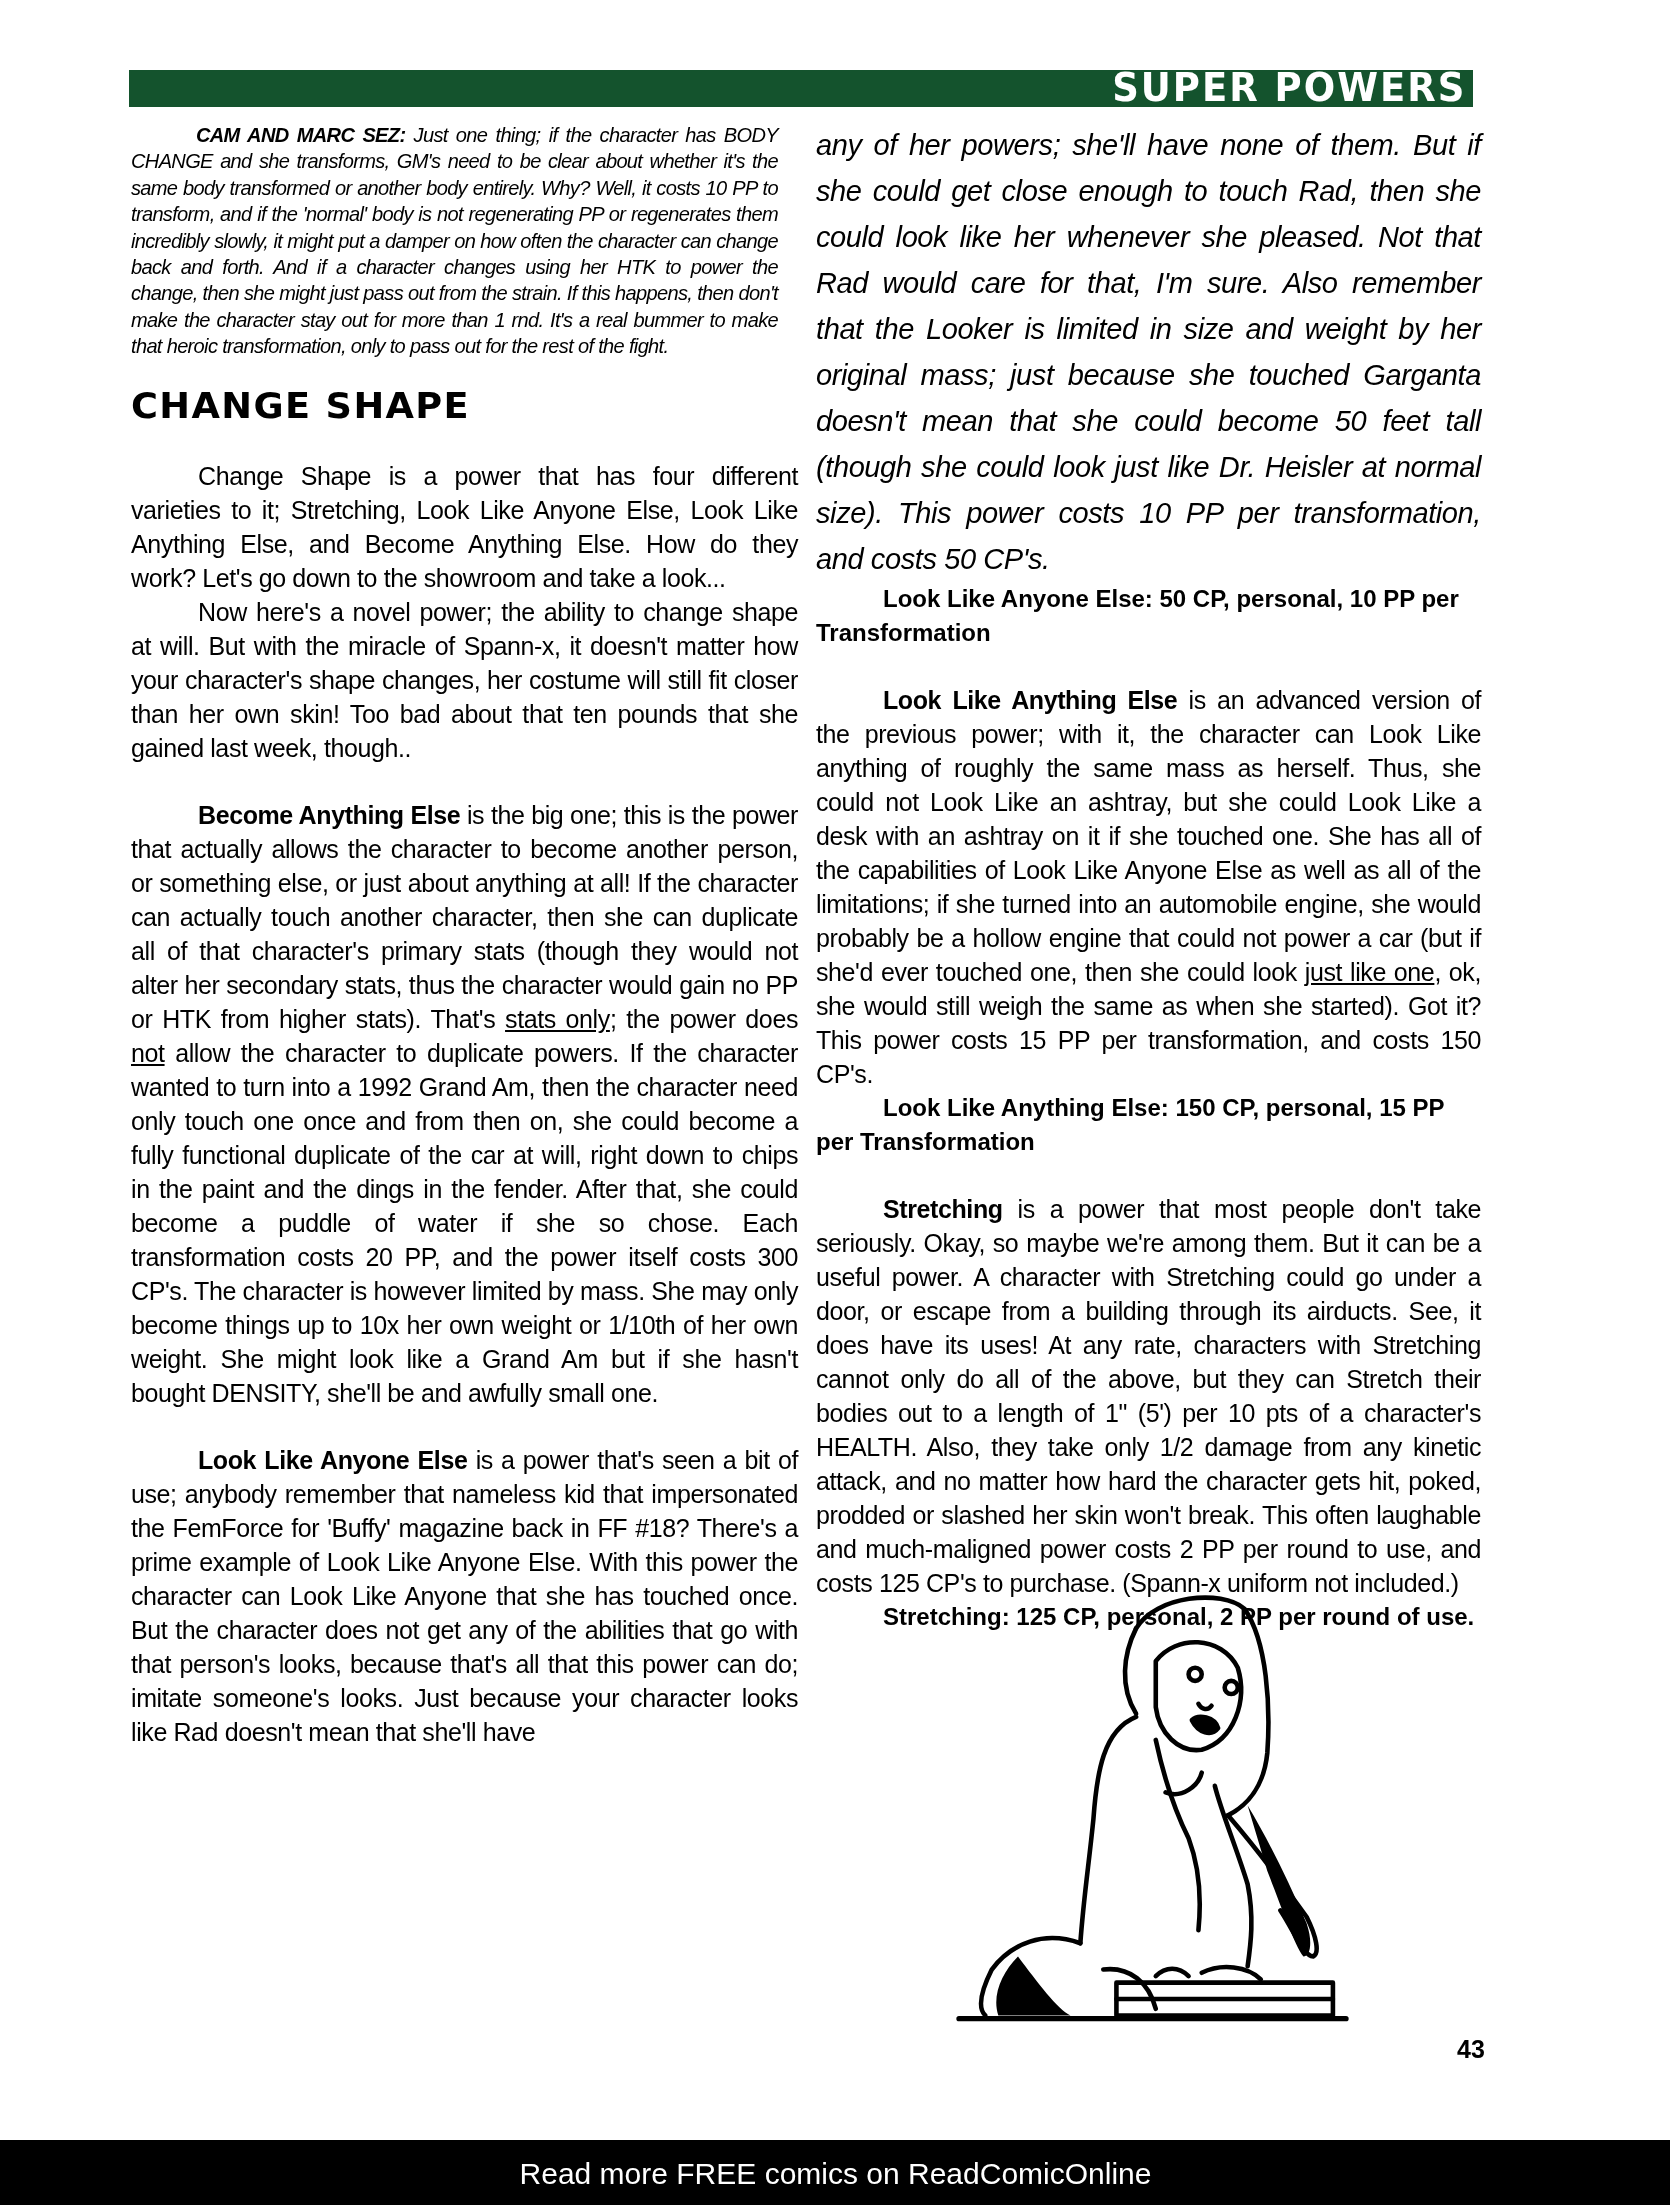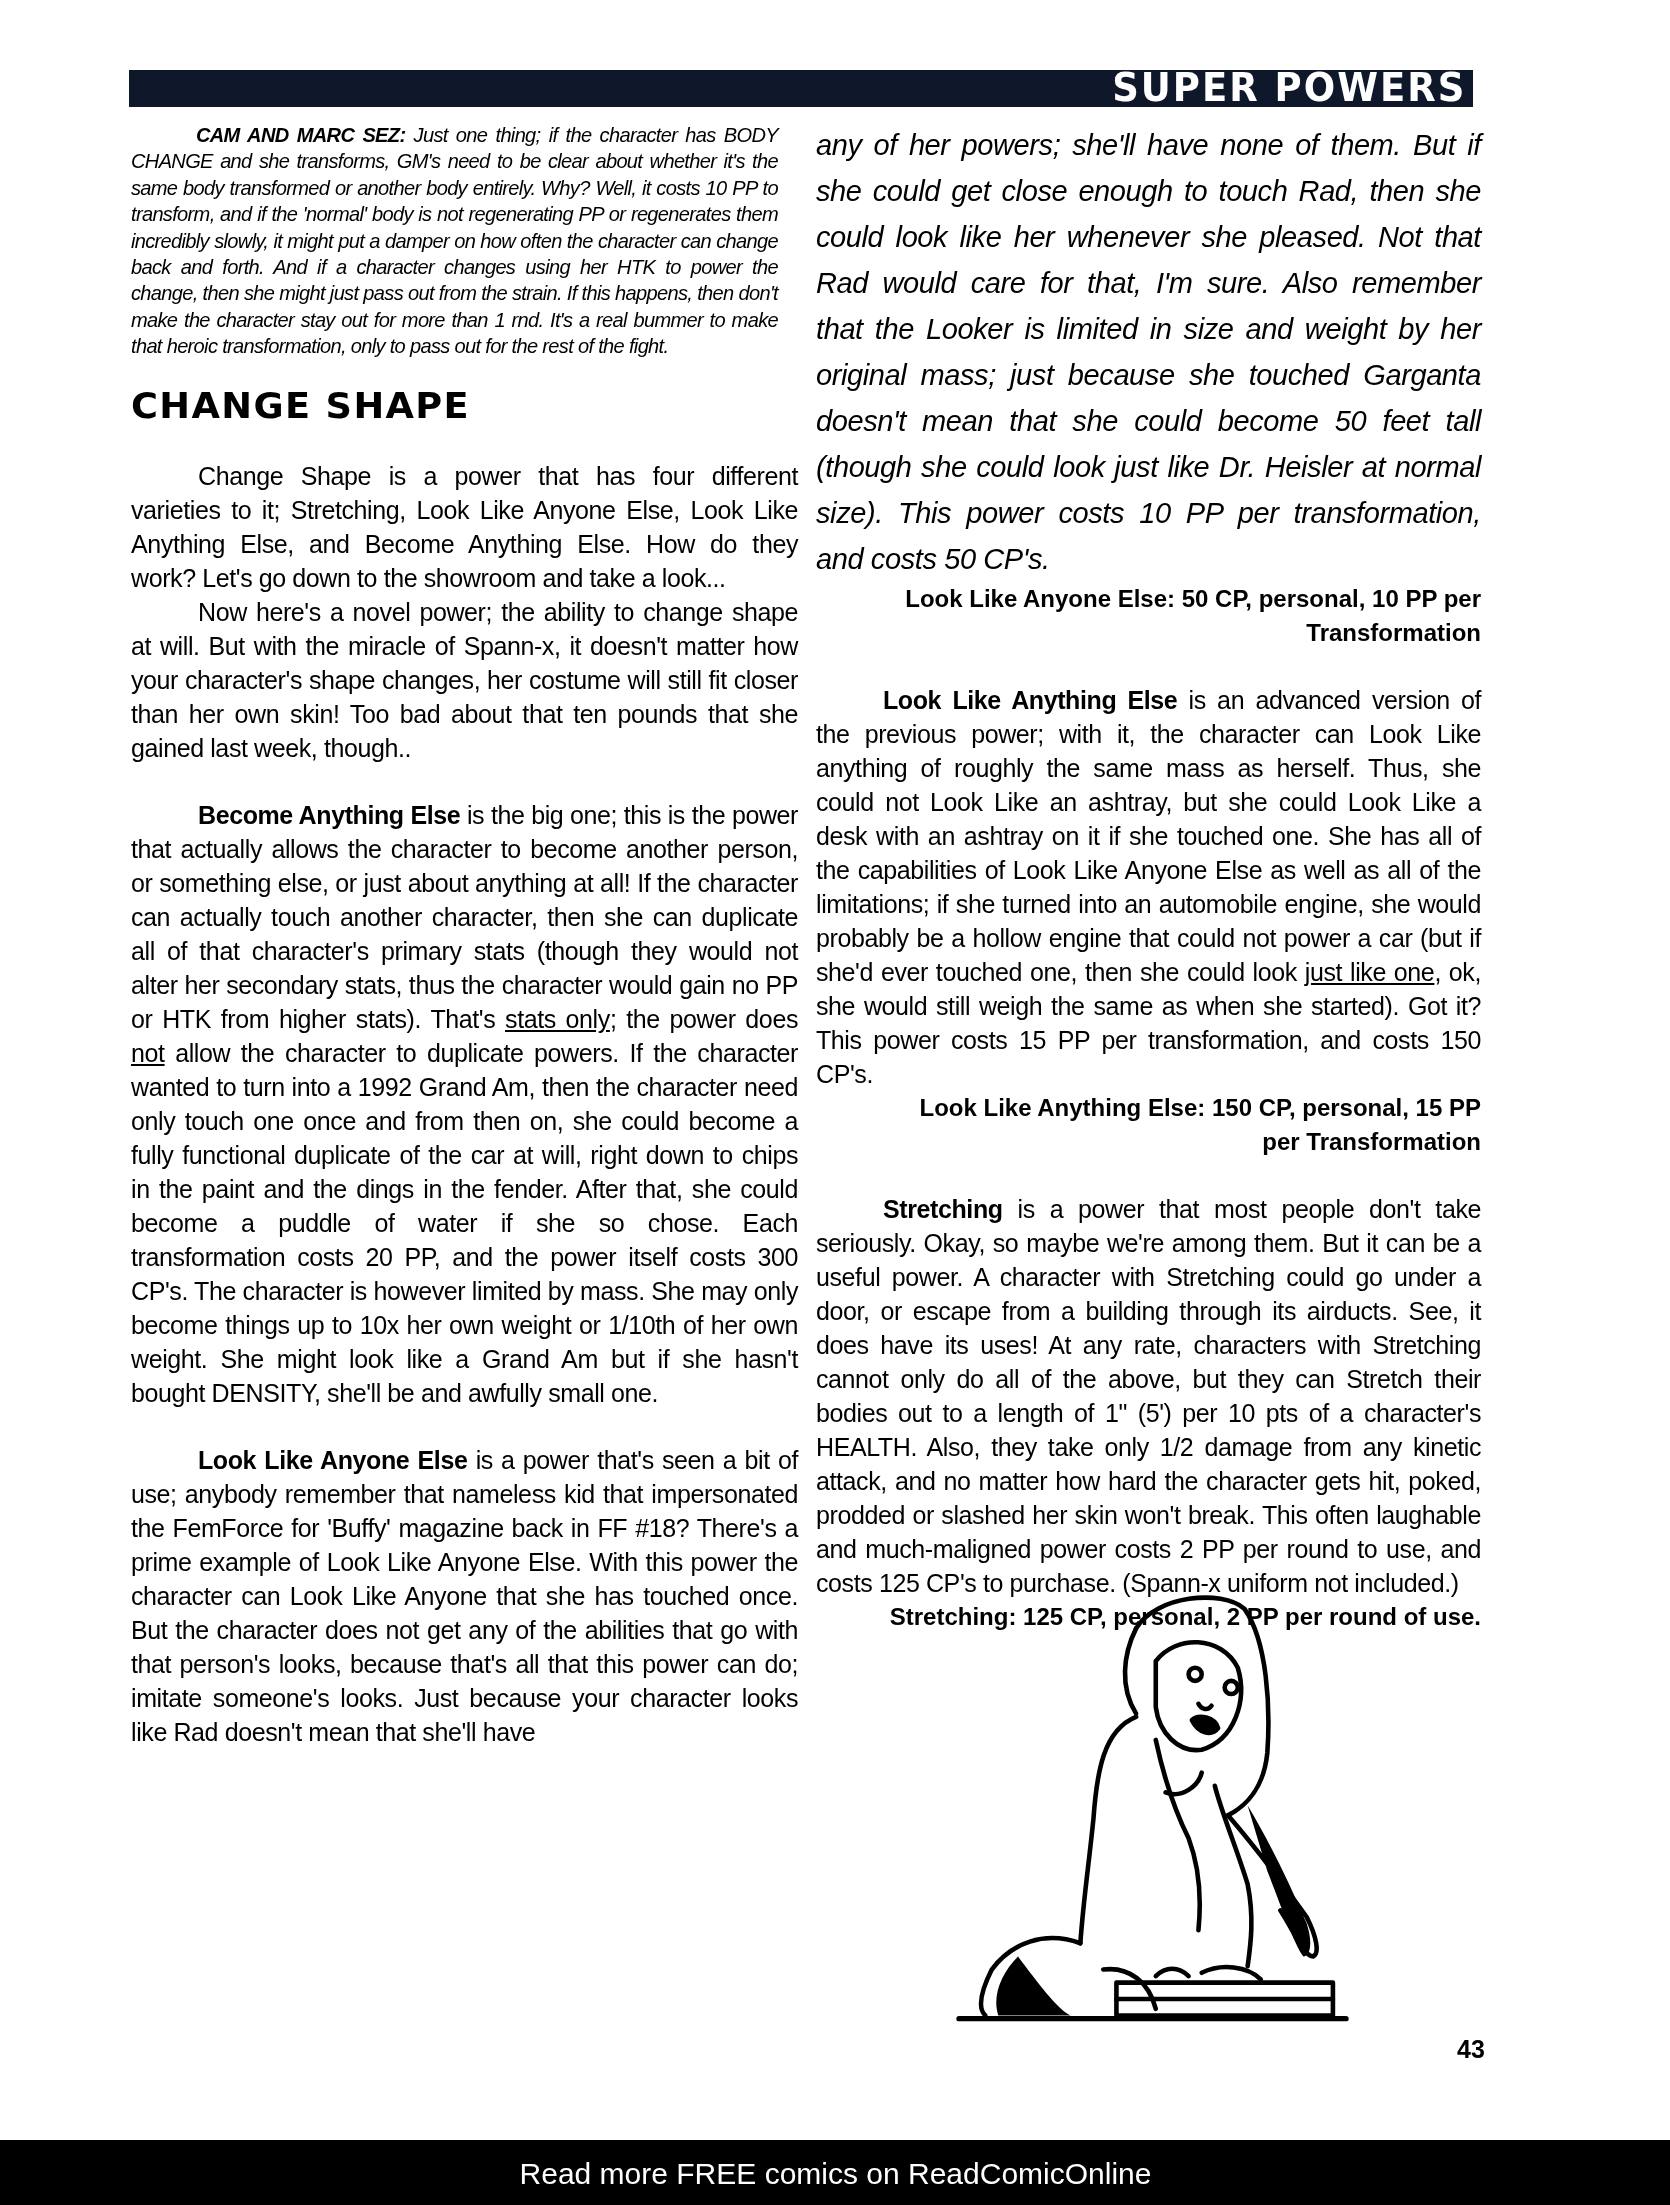--- a/index.html
+++ b/index.html
@@ -1,20 +1,20 @@
 <!DOCTYPE html>
 <html style="font-size:10.5px"><head>
   <meta charset="utf-8">
   <style>
     html, body { margin: 0; padding: 0; background: #ffffff; }
     body { width: 1671px; height: 2205px; position: relative; overflow: hidden;
            font-family: "Liberation Sans", "DejaVu Sans", sans-serif; color: #000; }
 
     .header-bar { position: absolute; left: 129px; top: 70px; width: 1344px; height: 37px;
-                  background: #0f172a; }
+                  background: #14532d; }
     .header-title { position: absolute; right: 6.6px; top: -3.9px; color: #fff;
                     font-family: "DejaVu Sans", sans-serif; font-weight: bold;
                     font-size: 37px; letter-spacing: 2px; line-height: 43px;
                     transform: scaleY(1.05); }
 
     .column { position: absolute; top: 122px; text-align: justify; }
     .col-left { left: 131px; width: 667px; }
     .col-right { left: 816px; width: 665px; }
 
     .sidebar-note { font-style: italic; font-size: 20.7px; line-height: 26.4px;
@@ -22,21 +22,21 @@
     .sidebar-note .lead { font-weight: bold; }
 
     .section-heading { font-family: "DejaVu Sans", sans-serif; font-weight: bold;
                        font-size: 35px; letter-spacing: 1.3px; margin: 27.6px 0 1.3px 0; line-height: 39px;
                        transform: scaleX(1.05); transform-origin: left; }
 
     p { margin: 0; }
     .body-p { font-size: 25px; line-height: 34px; letter-spacing: -0.4px; text-indent: 67px; }
     .body-p.gap { margin-top: 33px; }
     .body-p .term { font-weight: bold; }
-    .stat { font-weight: bold; font-size: 24px; line-height: 34px; text-indent: 67px; text-align: right; }
+    .stat { font-weight: bold; font-size: 24px; line-height: 34px; text-indent: 67px; text-align: left; }
     .u { text-decoration: underline; }
 
     .right-first { font-size: 29px; line-height: 46px; letter-spacing: -0.4px; font-style: italic; }
 
     .illustration { position: absolute; left: 939px; top: 1589px; width: 427px; height: 433px; }
 
     .page-number { position: absolute; left: 1457px; top: 2035px; font-weight: bold; font-size: 25px; text-align: right; }
 
     .footer-banner { position: absolute; left: 0; top: 2140px; width: 1671px; height: 80px; background: #000; }
     .footer-text { position: absolute; left: 0; right: 0; top: 15.8px; text-align: center; color: #fff;

